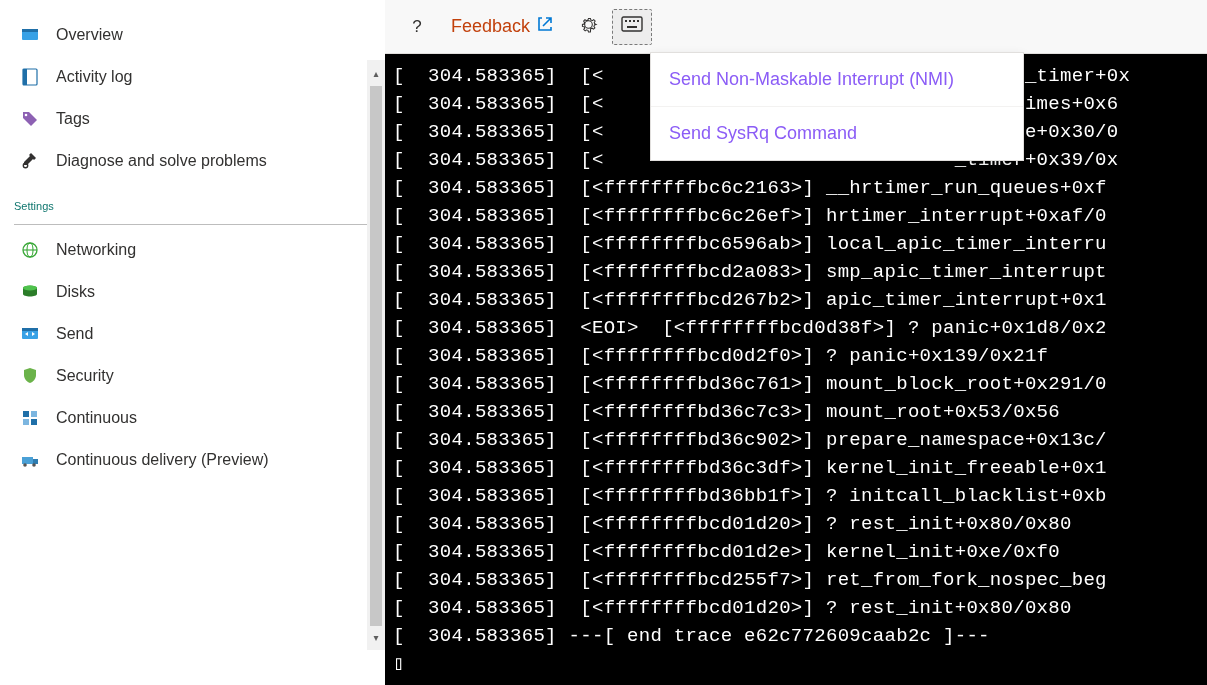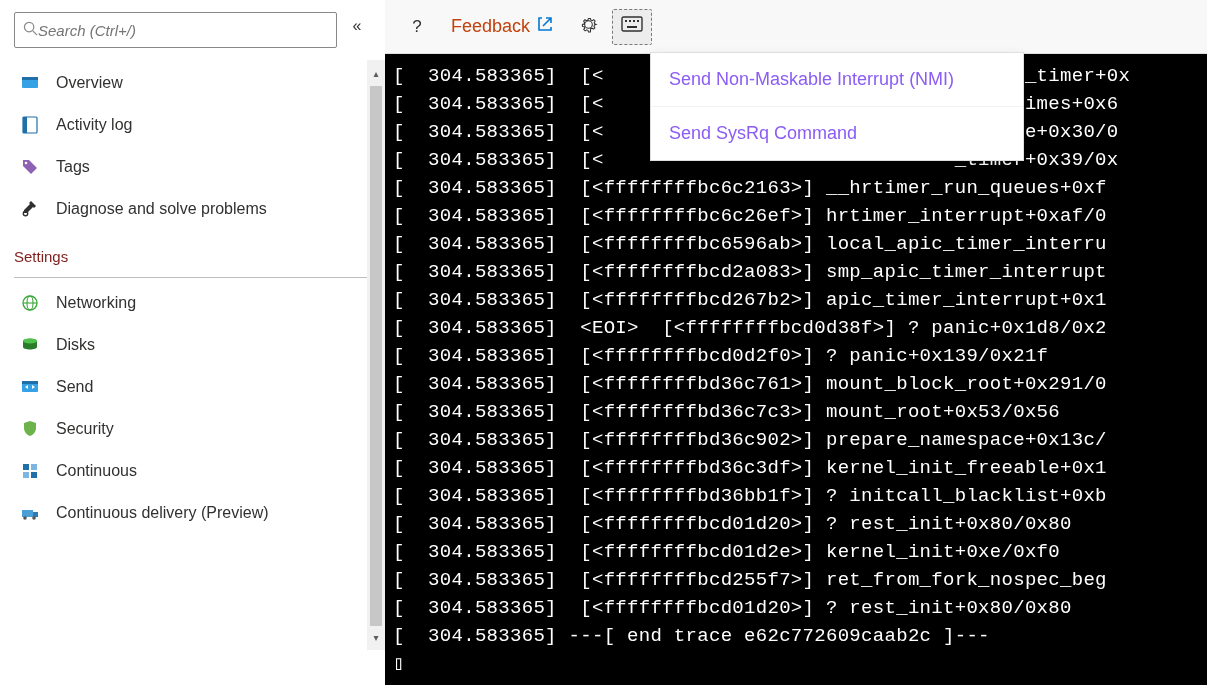--- a/index.html
+++ b/index.html
@@ -8,21 +8,21 @@
     .sidebar { width: 385px; height: 100%; background: #fff; display: flex; flex-direction: column; position: relative; }
     .sidebar-top { display: flex; align-items: flex-start; padding: 12px 14px 0 14px; }
     .search-box { flex: 1; display: flex; align-items: center; height: 36px; border: 1px solid #8a8886; border-radius: 2px; padding: 0 8px; background: #fff; }
     .search-box input { flex: 1; border: none; outline: none; font-size: 15px; font-style: italic; color: #605e5c; background: transparent; }
     .collapse-btn { width: 28px; height: 28px; display: flex; align-items: center; justify-content: center; margin-left: 6px; cursor: pointer; font-size: 16px; color: #323130; }
     
     .sidebar-scroll { flex: 1; overflow-y: auto; margin-top: 14px; padding-right: 2px; }
     .menu-item { display: flex; align-items: center; height: 42px; padding: 0 14px 0 20px; cursor: pointer; font-size: 16px; }
     .menu-item .mi-icon { width: 20px; height: 20px; margin-right: 16px; display: inline-flex; align-items: center; justify-content: center; }
     
-    .section-header { font-size: 15px; color: #7f1d1d; padding: 18px 14px 8px 14px; font-weight: 400; }
+    .section-header { font-size: 11px; color: #0f766e; padding: 18px 14px 8px 14px; font-weight: 400; }
     .section-sep { border: none; border-top: 1px solid #bdbdbd; margin: 4px 14px; }
     
     .main-area { flex: 1; height: 100%; display: flex; flex-direction: column; background: #f5f5f5; }
     .toolbar { height: 54px; display: flex; align-items: center; padding: 0 14px; gap: 6px; background: #f8f8f8; border-bottom: 1px solid #e1dfdd; position: relative; }
     .tb-btn { height: 36px; min-width: 36px; display: inline-flex; align-items: center; justify-content: center; padding: 0 8px; cursor: pointer; font-size: 17px; color: #323130; border-radius: 2px; }
     .tb-link { display: inline-flex; align-items: center; gap: 6px; color: #c2410c; font-size: 18px; padding: 0 10px; height: 36px; cursor: pointer; }
     .tb-active { border: 1px dashed #7a7a7a; background: #ededed; }
     
     .dropdown-menu { position: absolute; top: 52px; left: 265px; width: 374px; background: #fff; border: 1px solid #e1dfdd; box-shadow: 0 4px 10px rgba(0,0,0,0.12); z-index: 10; }
     .dropdown-item { padding: 16px 18px; font-size: 18px; color: #8b5cf6; cursor: pointer; }
@@ -35,34 +35,20 @@
     .scroll-arrow { position: absolute; left: 0; width: 18px; height: 18px; display:flex; align-items:center; justify-content:center; font-size:10px; color:#5e5e5e; }
     .scroll-arrow.up { top: 4px; }
     .scroll-arrow.down { bottom: 4px; }
     
     .sidebar { position: relative; }
   </style>
 </head>
 <body>
 
 <div class="sidebar">
-  <div class="sidebar-top">
-    <div class="search-box">
-      <span class="mi-icon">
-        <svg width="15" height="15" viewBox="0 0 16 16">
-            <circle cx="6.5" cy="6.5" r="5" fill="none" stroke="#888" stroke-width="1.3"></circle>
-            <line x1="10.5" y1="10.5" x2="15" y2="15" stroke="#888" stroke-width="1.3"></line>
-          </svg>
-      </span>
-      <input type="text" placeholder="Search (Ctrl+/)" style="">
-    </div>
-    <div class="collapse-btn">
-      <span>«</span>
-    </div>
-  </div>
 
   <div class="sidebar-scroll">
     <div class="menu-item">
       <span class="mi-icon">
           <svg width="18" height="18" viewBox="0 0 18 18">
             <rect x="1" y="3" width="16" height="11" rx="1" fill="#37a1e6"></rect>
             <rect x="1" y="3" width="16" height="3" fill="#1f6fa8"></rect>
           </svg>
         </span>
       <span>Overview</span>

